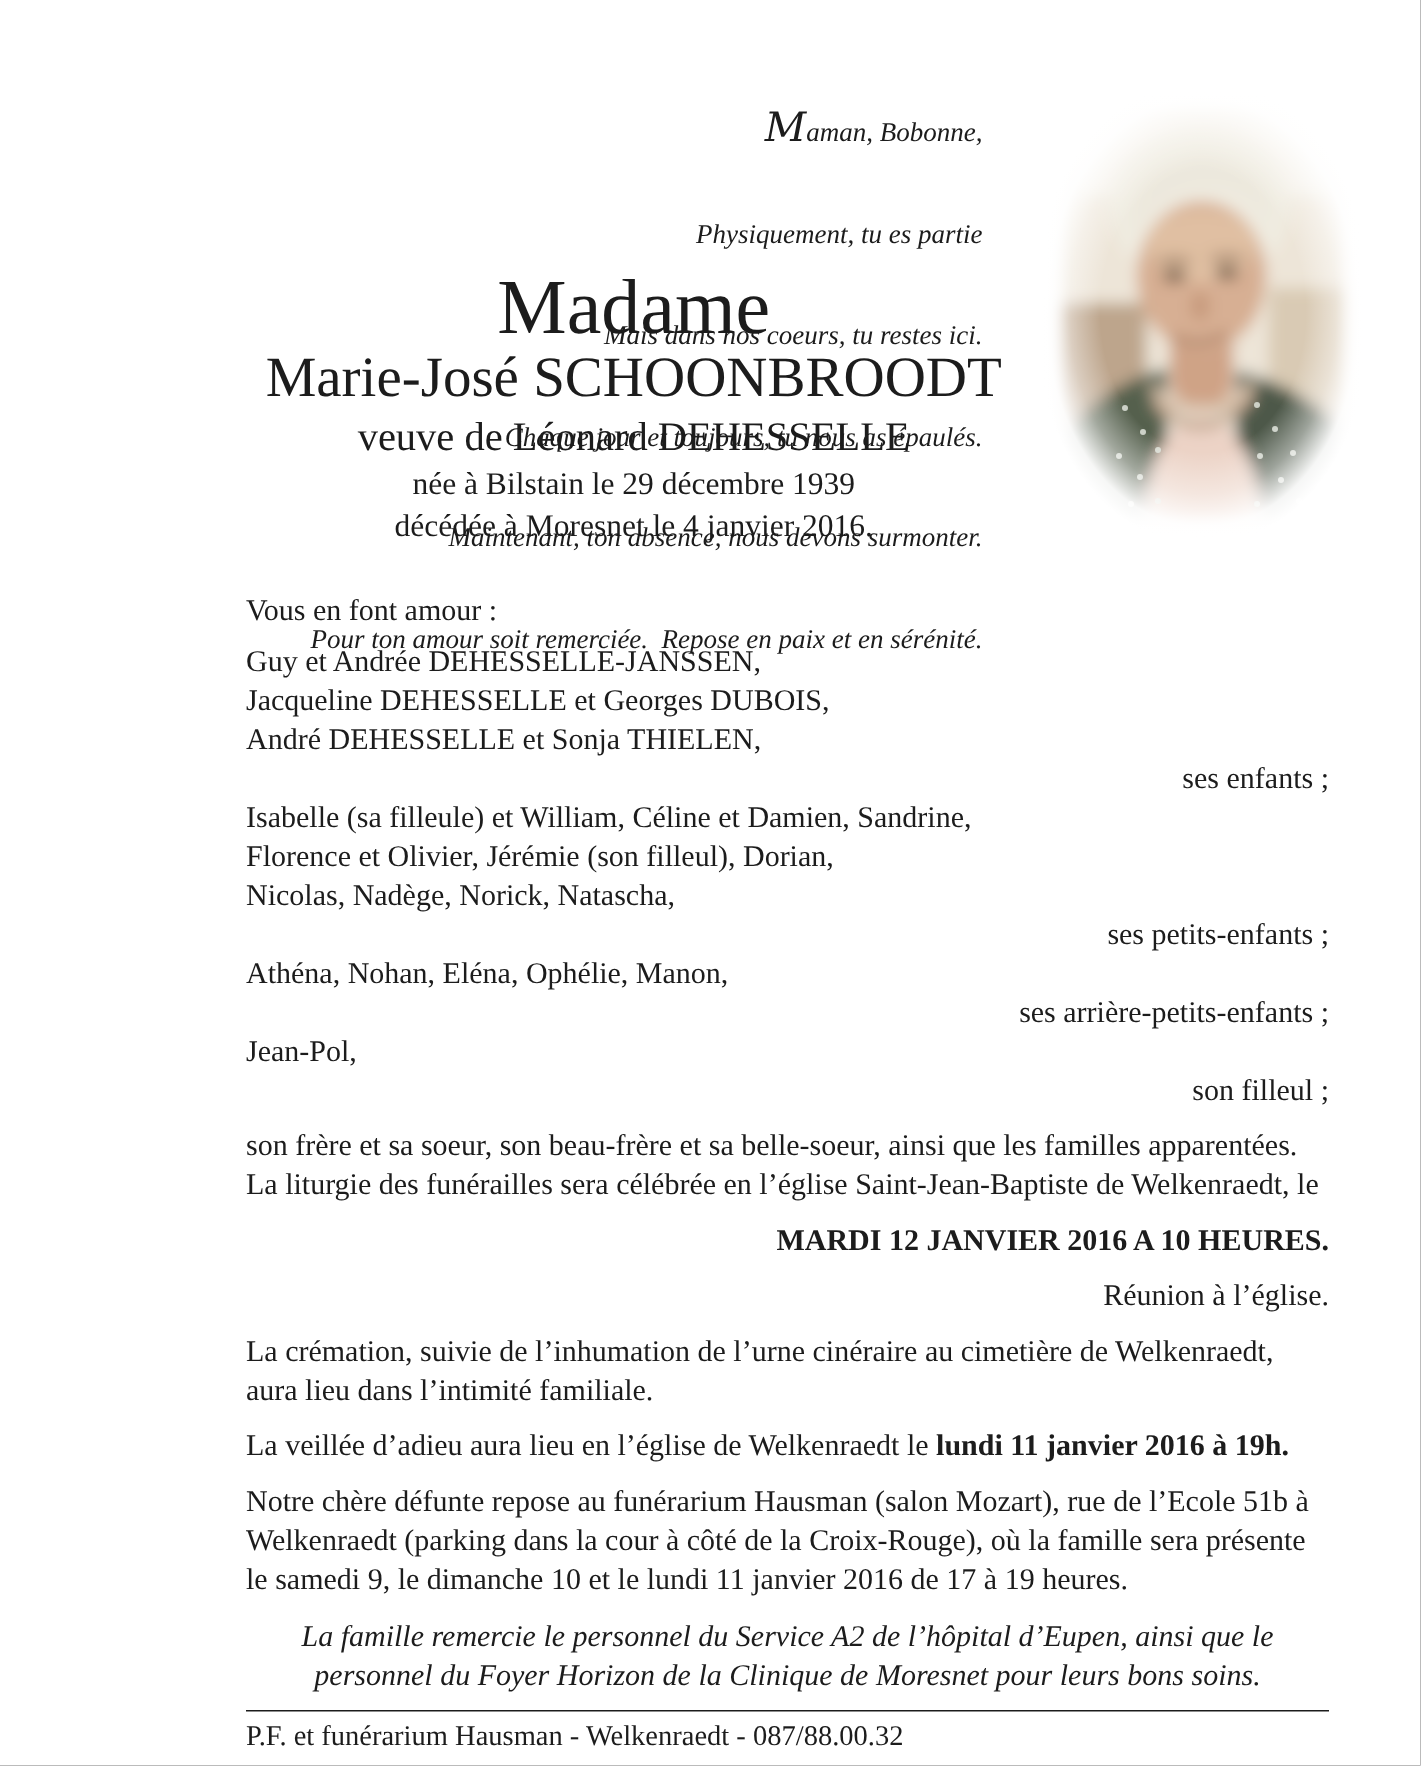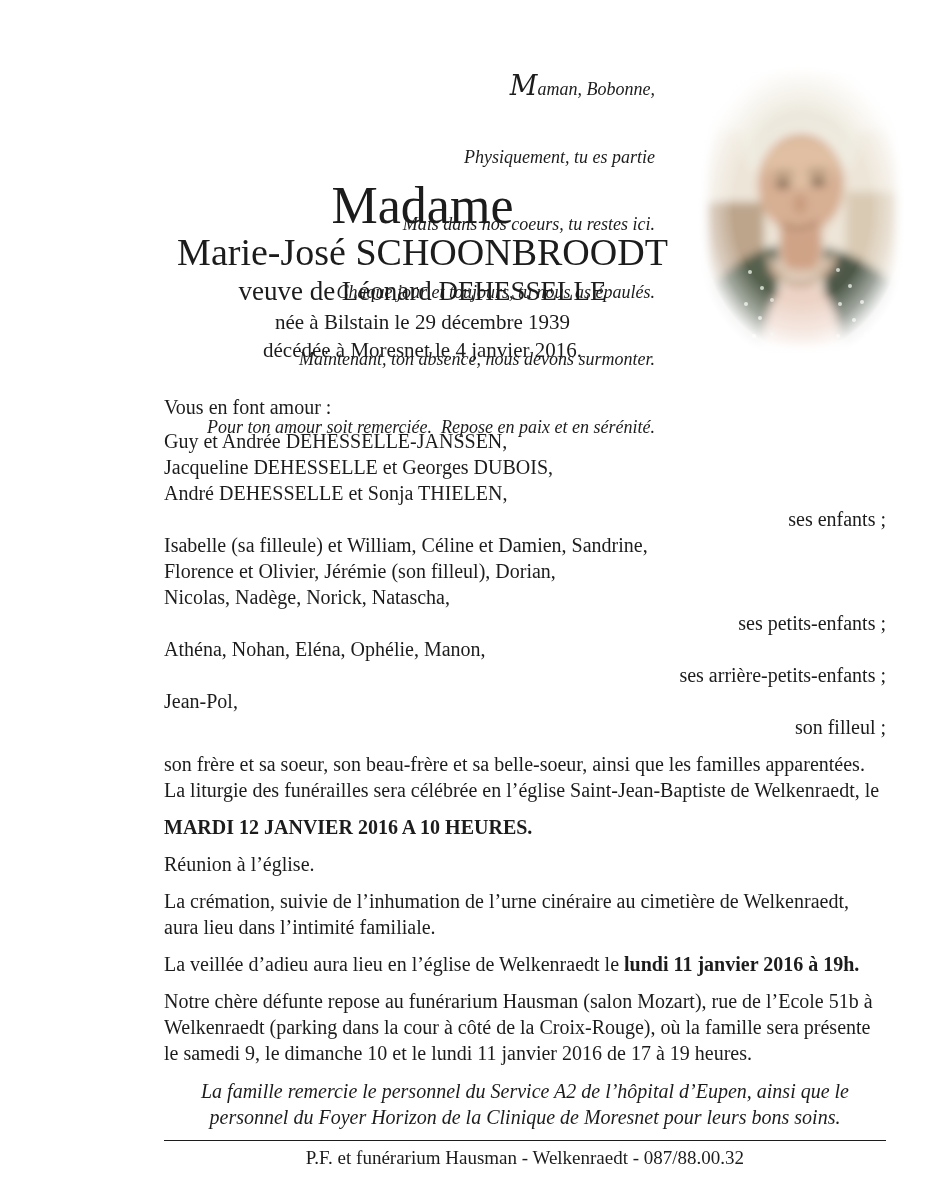--- a/index.html
+++ b/index.html
@@ -40,31 +40,31 @@
   .dates{font-size:21px;line-height:28px;}
   
   .body{
     position:absolute;top:394px;left:164px;width:722px;
     font-size:20px;line-height:26px;
   }
   .line{margin:0;}
   .intro{margin-bottom:8px;}
   .rlabel{text-align:right;margin:0;}
   .para{margin-top:11px;}
-  .centered{text-align:left;}
+  .centered{text-align:right;}
   .boldline{font-weight:bold;}
   .thanks{
     font-style:italic;text-align:center;
     margin-top:12px;padding:0 26px;
   }
   .rule{
     border:none;border-top:1.6px solid #1c1c1c;
     margin:10px 0 4px 0;
   }
-  .footer-line{text-align:center;font-size:19px;line-height:25px;}
+  .footer-line{text-align:left;font-size:19px;line-height:25px;}
 </style>
 </head>
 <body>
 
 <div class="page">
 
   <div class="poem">
     <div class="line"><span class="fancy-initial">M</span><span>aman, Bobonne,</span></div>
     <div class="line">Physiquement, tu es partie</div>
     <div class="line">Mais dans nos coeurs, tu restes ici.</div>

